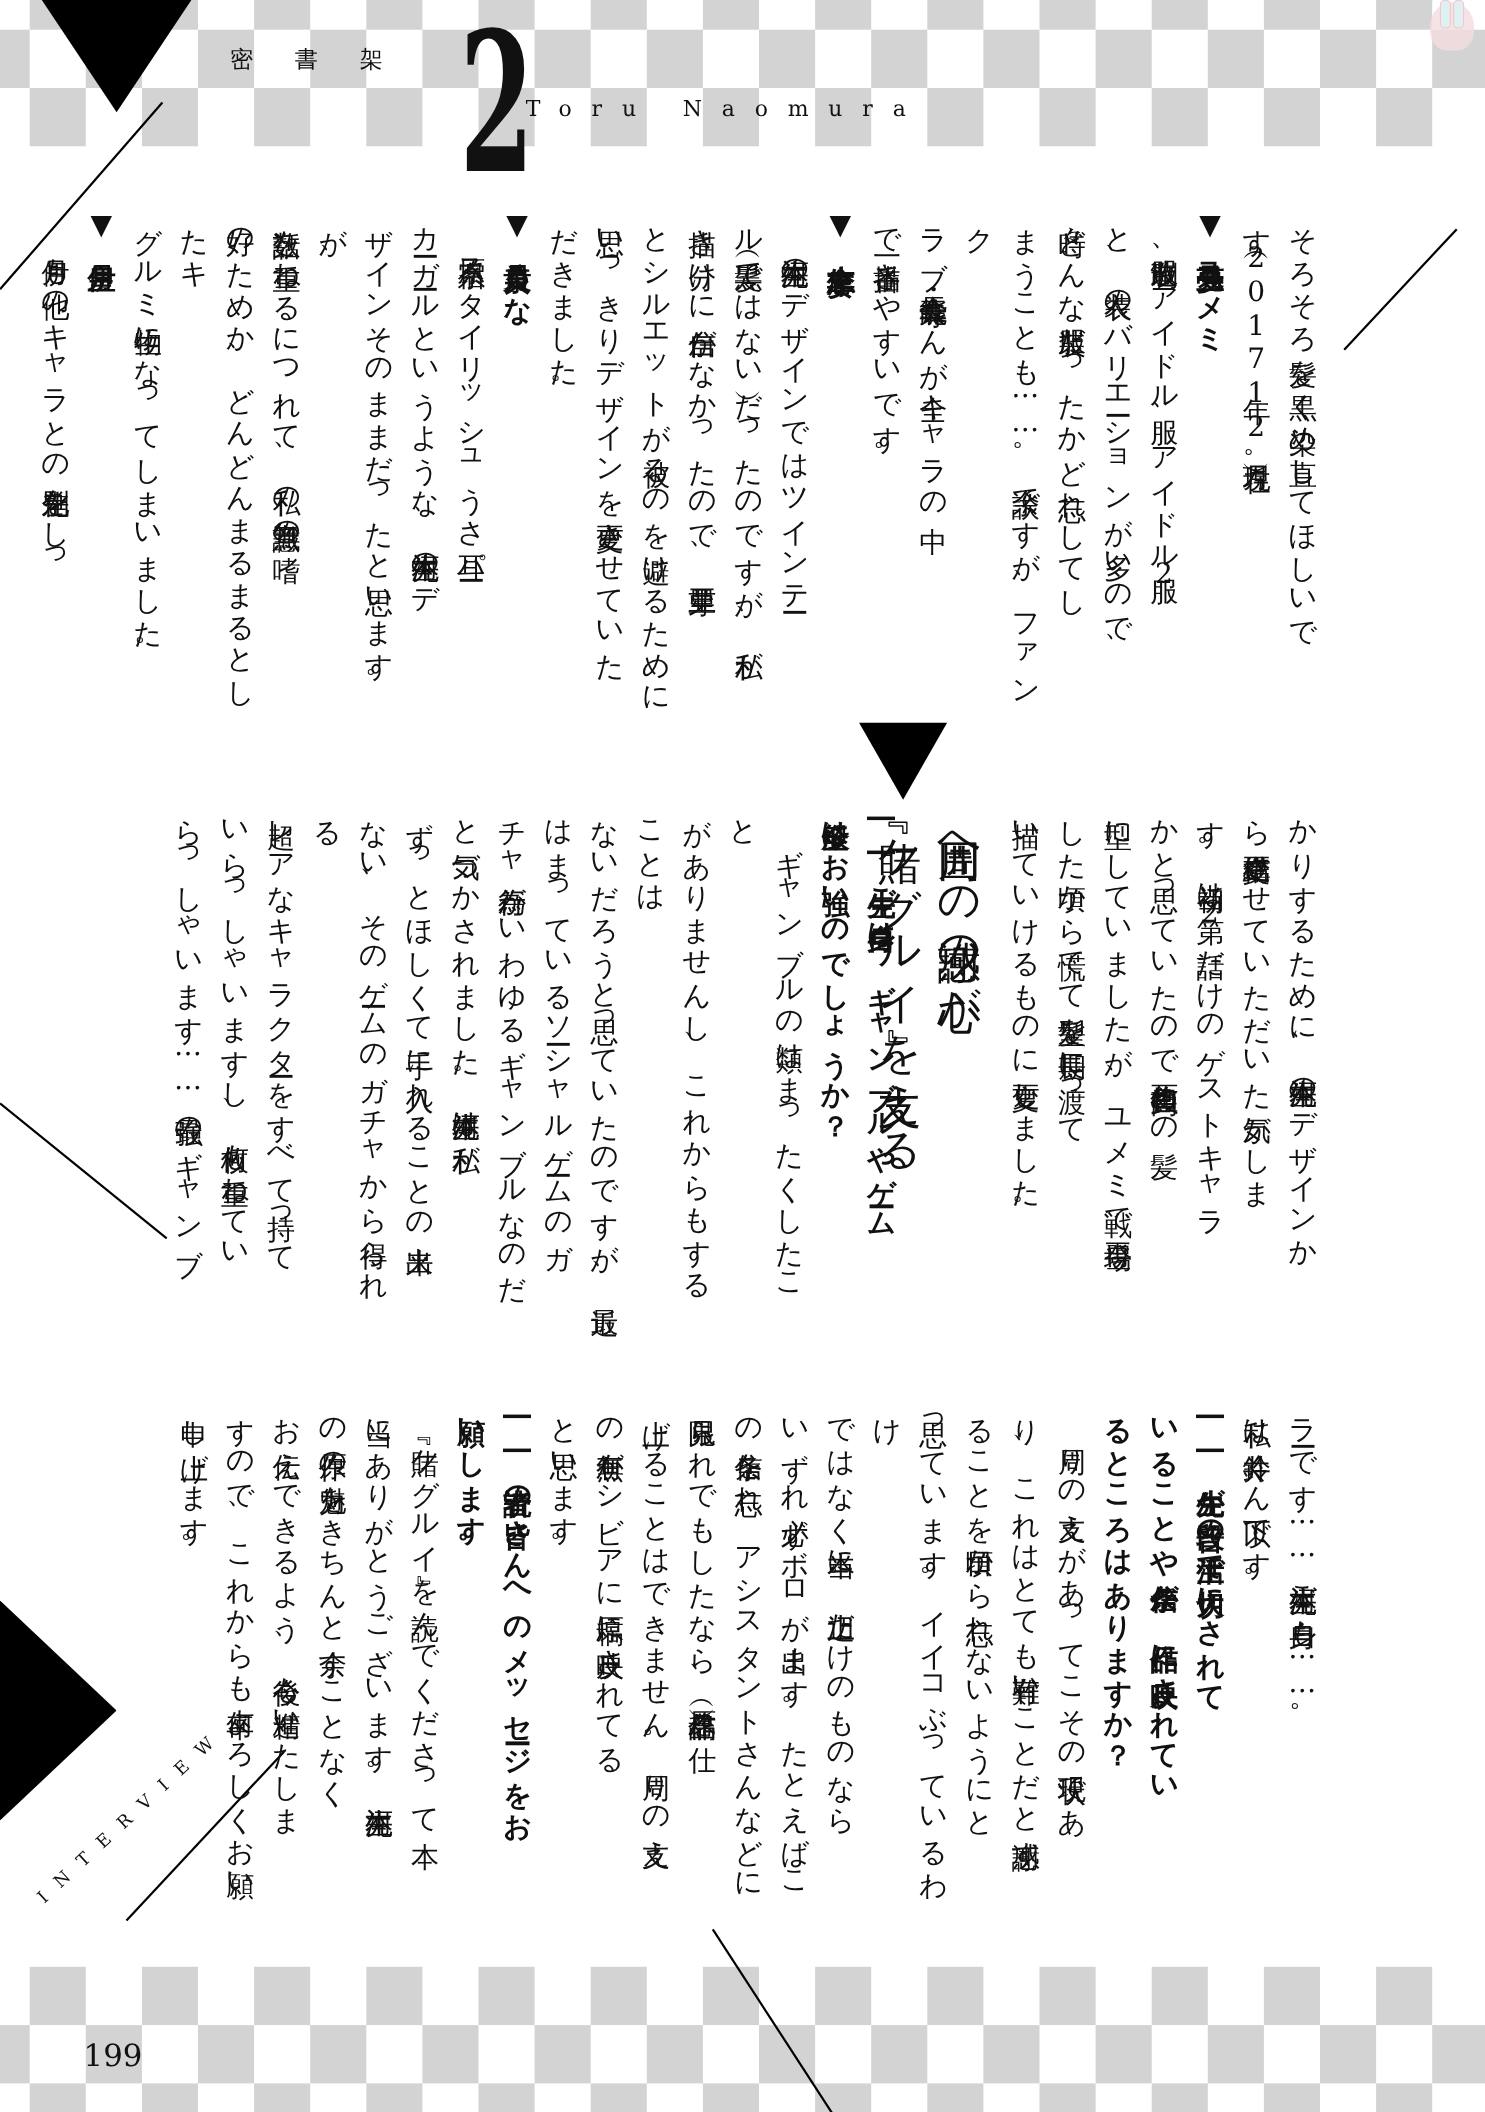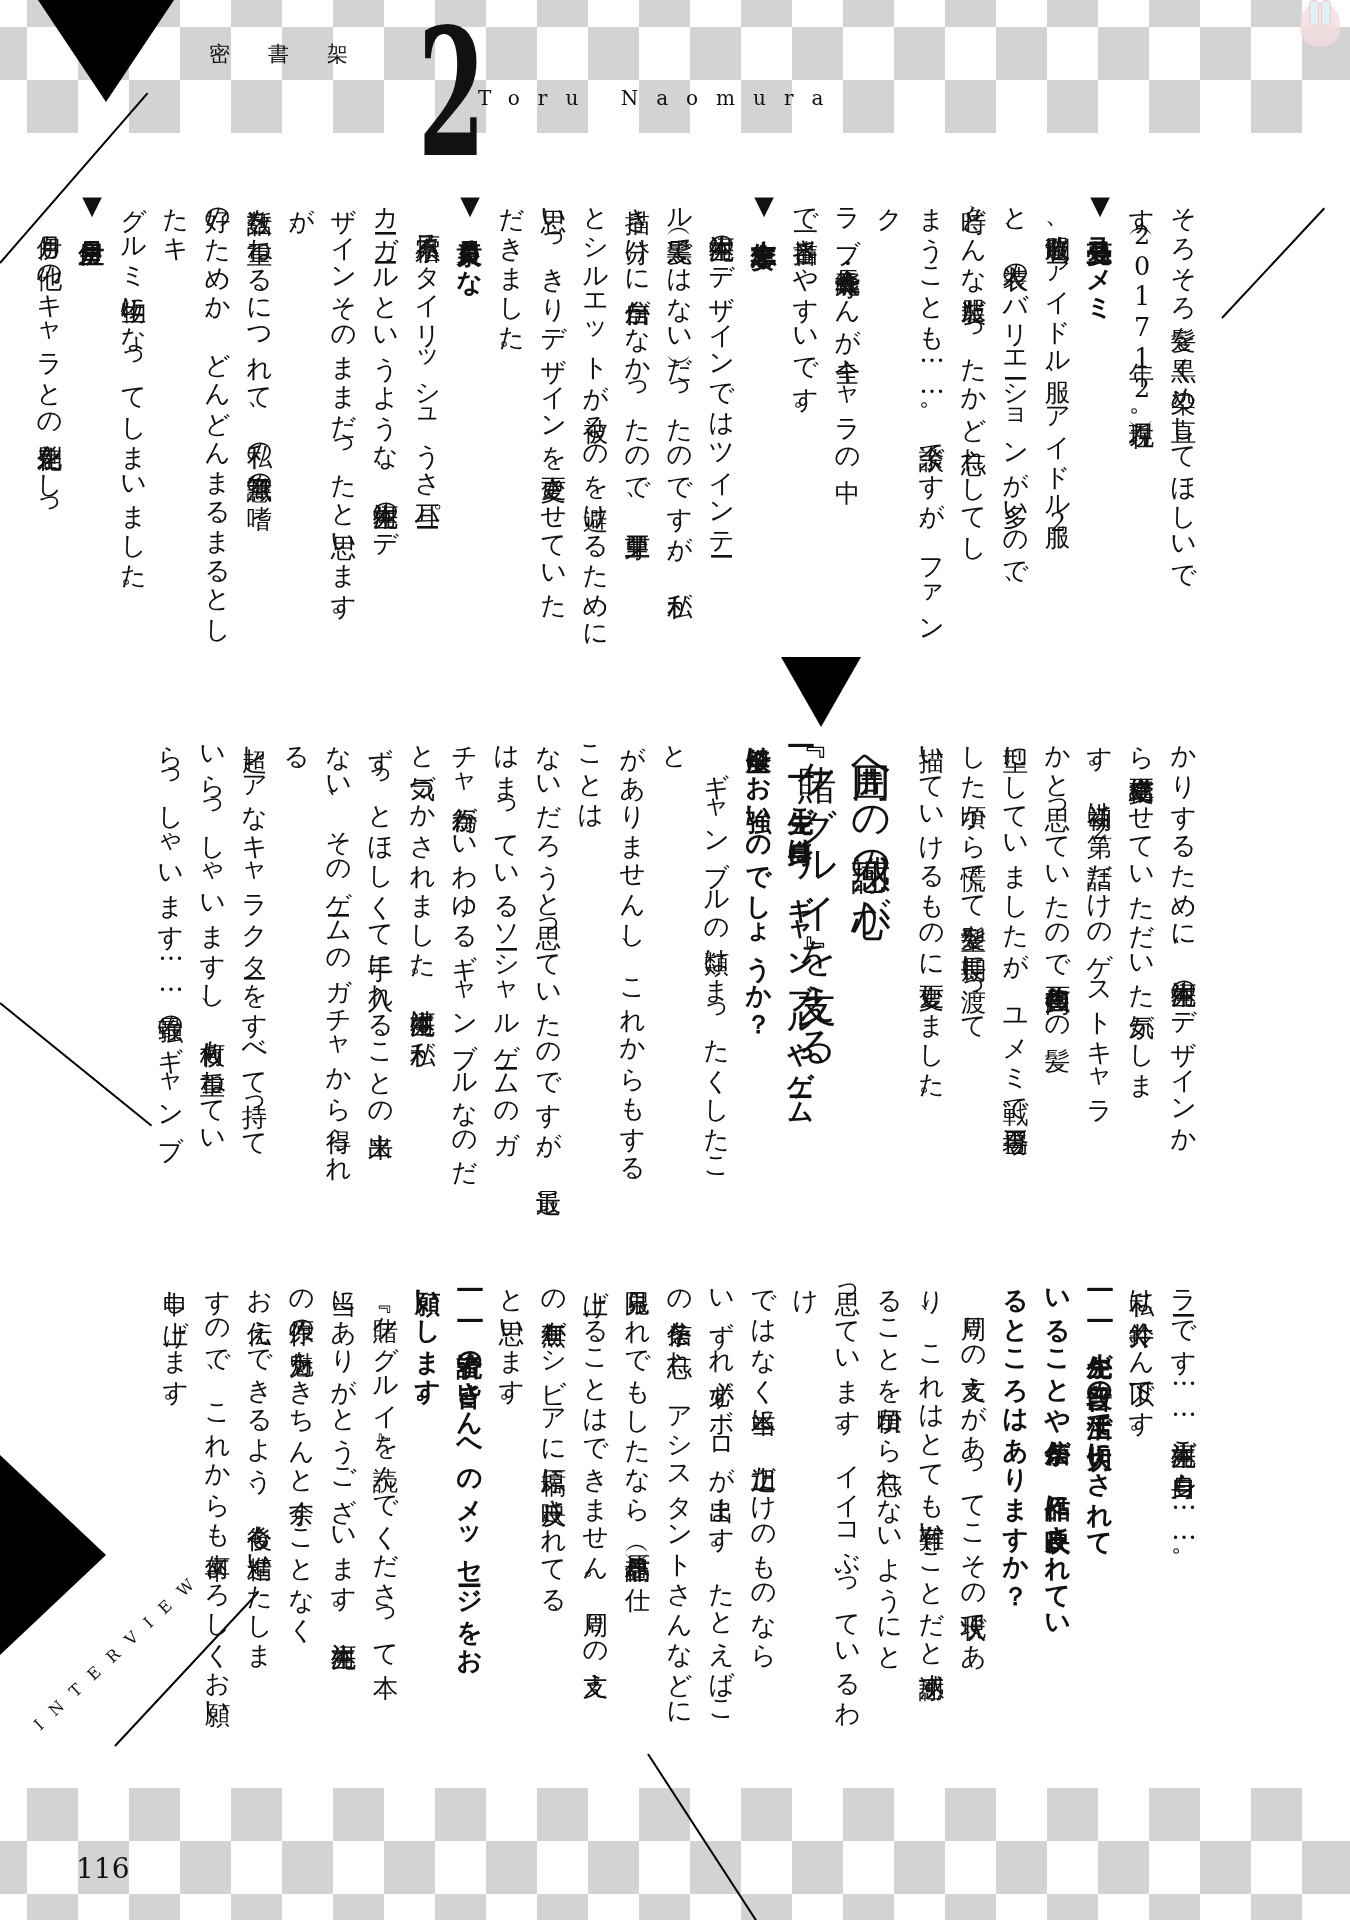--- a/index.html
+++ b/index.html
@@ -264,13 +264,13 @@
     <p class="para">『賭ケグルイ』を読んでくださって本</p>
     <p class="">当にありがとうございます。河本先生</p>
     <p class="">の原作の魅力をきちんと余すことなく</p>
     <p class="">お伝えできるよう、今後も精進いたしま</p>
     <p class="">すので、これからも何卒よろしくお願い</p>
     <p class="">申し上げます。</p>
   </div>
 
 <div class="corner-black"></div>
 <div class="interview-label">INTERVIEW</div>
-<div class="page-number">116</div>
+<div class="page-number">199</div>
 
 </body></html>

